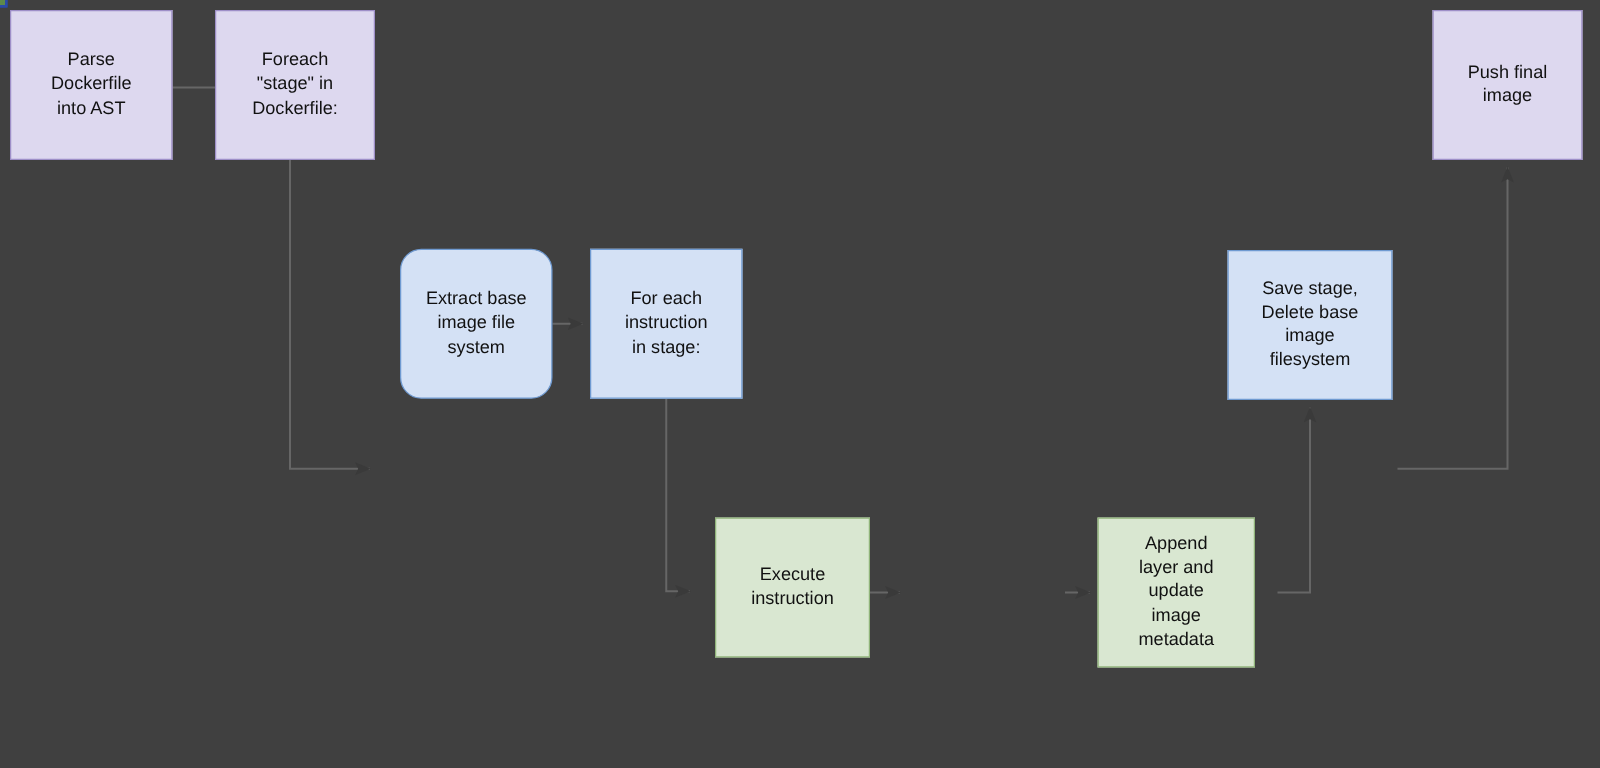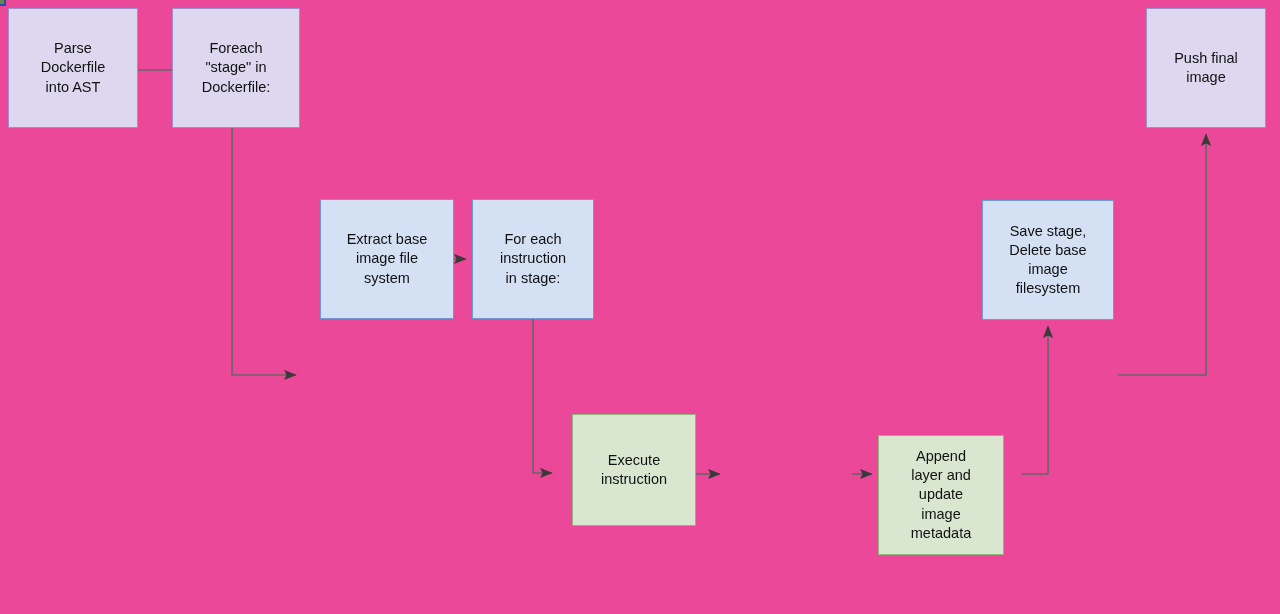--- a/index.html
+++ b/index.html
@@ -7,21 +7,21 @@
     padding: 0;
     background: #ffffff;
   }
   body {
     font-family: "Liberation Sans", sans-serif;
   }
   #canvas {
     position: relative;
     width: 1280px;
     height: 614px;
-    background: #ec4899;
+    background: #404040;
     overflow: hidden;
     text-decoration: underline;
   }
   .node {
     position: absolute;
     box-sizing: border-box;
     display: flex;
     align-items: center;
     justify-content: center;
     text-align: center;
@@ -93,31 +93,31 @@
   </svg>
 
   <div class="node purple" style="left: 8px; top: 8px; width: 130px; height: 120px;">Parse
 Dockerfile
 into AST</div>
   <div class="node purple" style="left: 172px; top: 8px; width: 128px; height: 120px;">Foreach
 "stage" in
 Dockerfile:</div>
   <div class="node purple" style="left: 1146px; top: 8px; width: 120px; height: 120px;">Push final
 image</div>
-  <div class="node blue" style="left: 320px; top: 199px; width: 134px; height: 120px;">Extract base
+  <div class="node blue" style="left: 320px; top: 199px; width: 122px; height: 120px; border-radius: 17px;">Extract base
 image file
 system</div>
   <div class="node blue" style="left: 472px; top: 199px; width: 122px; height: 120px;">For each
 instruction
 in stage:</div>
   <div class="node blue" style="left: 982px; top: 200px; width: 132px; height: 120px;">Save stage,
 Delete base
 image
 filesystem</div>
   <div class="node green" style="left: 572px; top: 414px; width: 124px; height: 112px;">Execute
 instruction</div>
-  <div class="node green" style="left: 878px; top: 414px; width: 126px; height: 120px; margin-top: 21px;">Append
+  <div class="node green" style="left: 878px; top: 414px; width: 126px; height: 120px;">Append
 layer and
 update
 image
 metadata</div>
 
 </div>
 
 </body></html>

